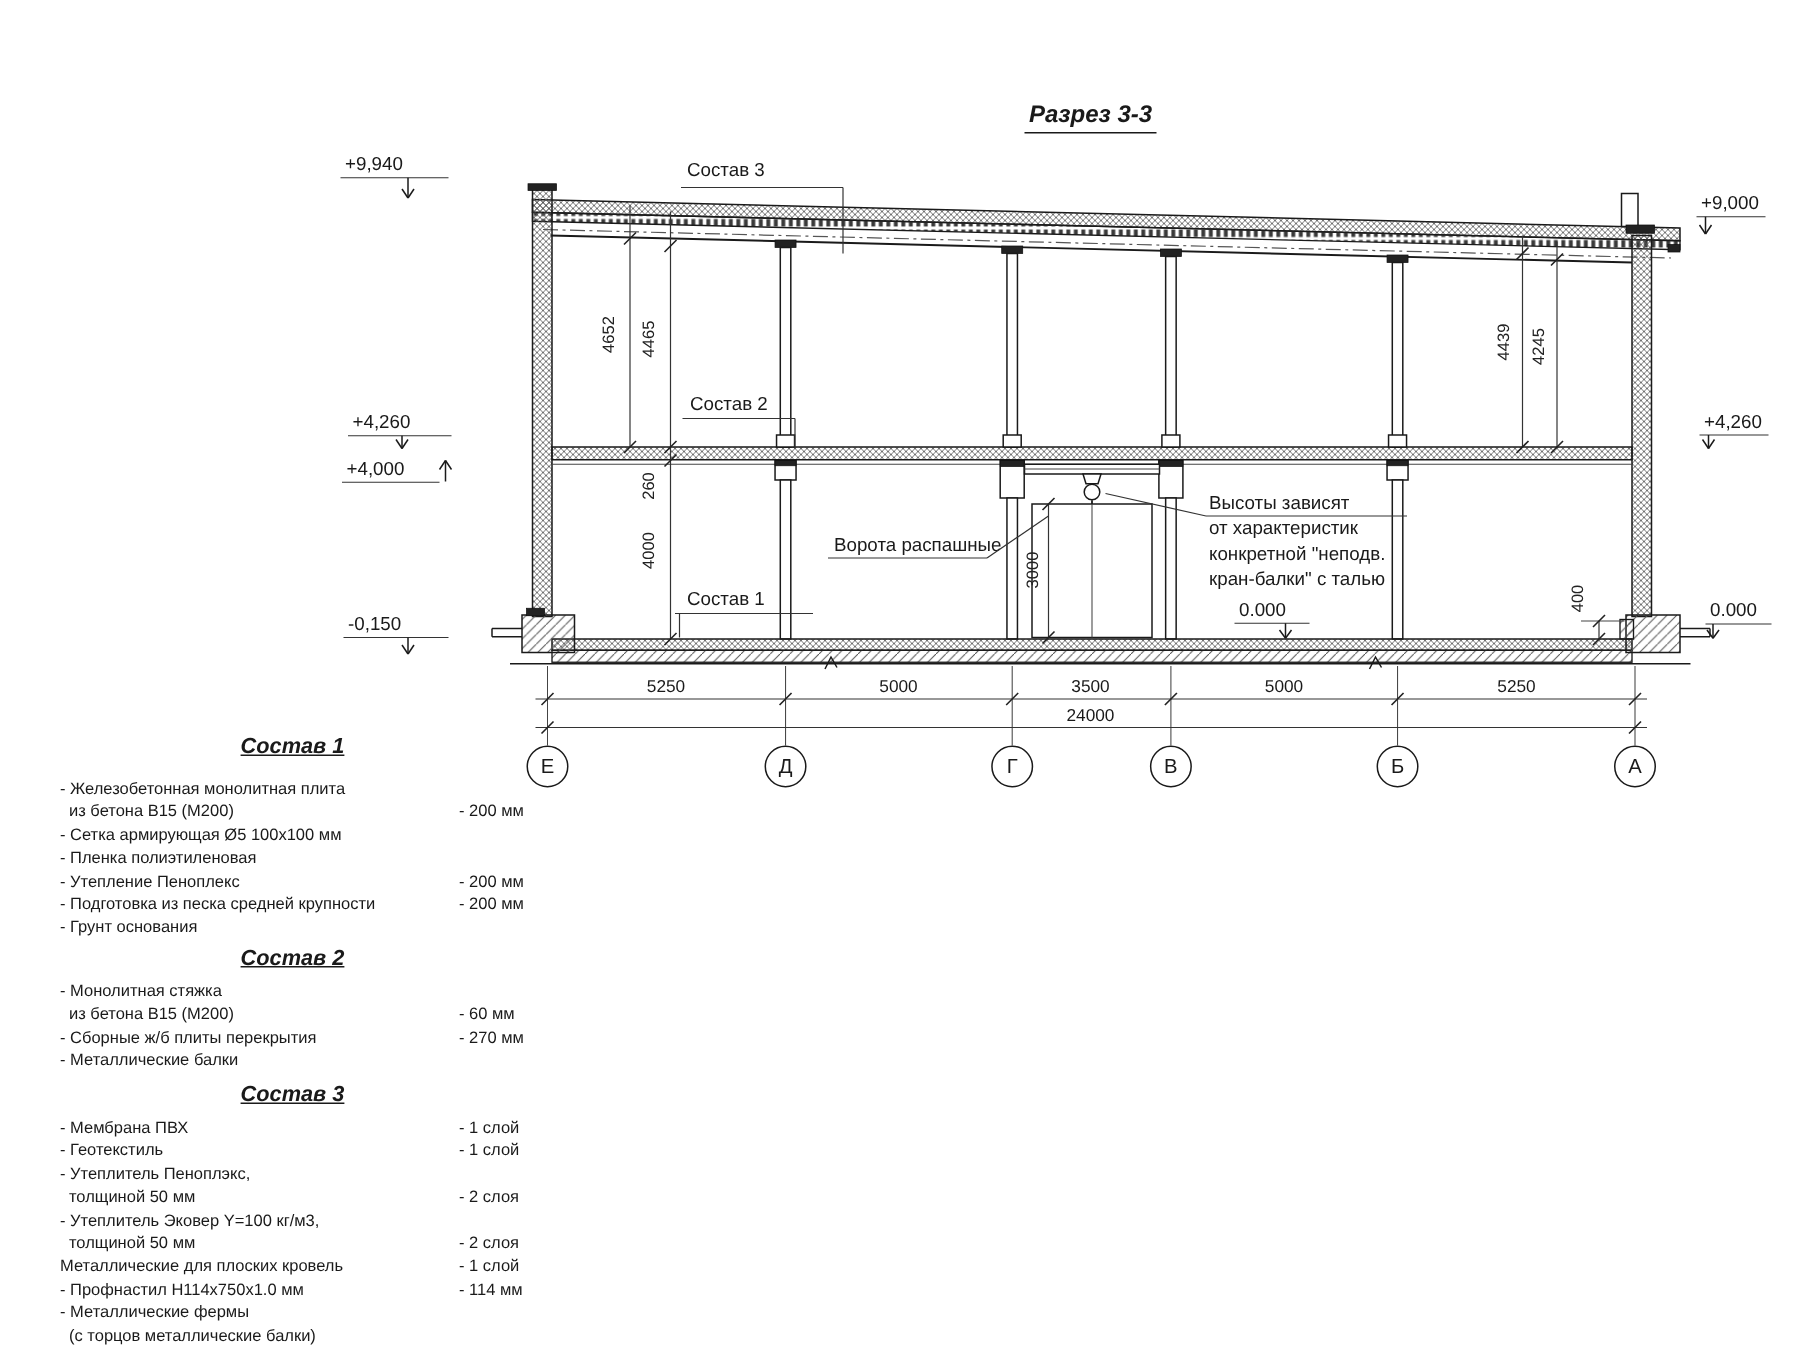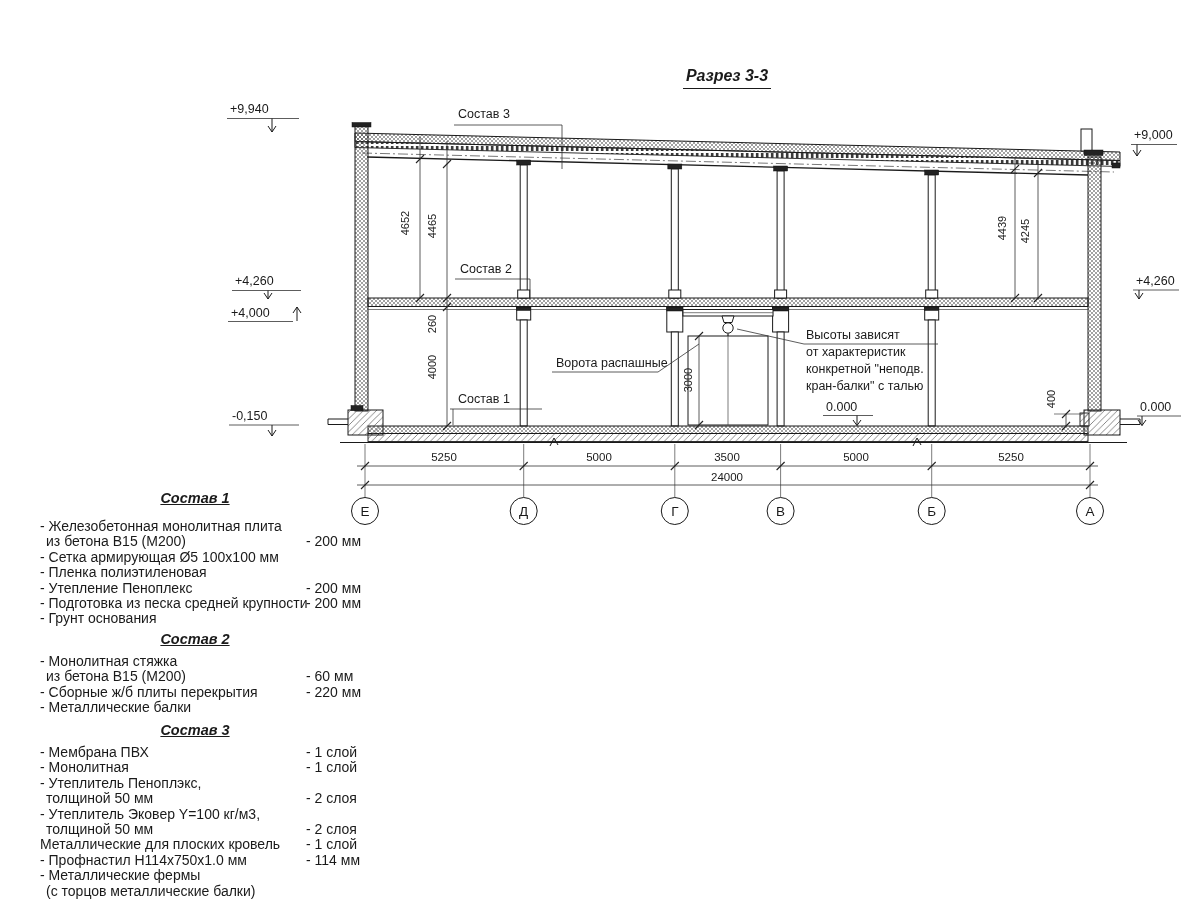--- a/index.html
+++ b/index.html
@@ -17,21 +17,21 @@
   .ln2{stroke:#1a1a1a;stroke-width:1.3;fill:none;}
   .thin{stroke:#444;stroke-width:0.7;fill:none;}
   .dim{stroke:#333;stroke-width:0.8;fill:none;}
   .tk{stroke:#222;stroke-width:1.1;}
   .dark{fill:#222;stroke:#111;stroke-width:0.5;}
   .wh{fill:#fff;stroke:#1a1a1a;stroke-width:1;}
   
   #comps{position:absolute;left:40px;top:0;width:310px;}
   .comp-title{position:absolute;width:100%;text-align:center;font-style:italic;font-size:14.5px;font-weight:bold;text-decoration:underline;}
   .comp-list{position:absolute;width:100%;}
-  .row{position:relative;height:15.4px;line-height:15.4px;font-size:14px;white-space:nowrap;}
+  .row{position:relative;height:15.4px;line-height:15.4px;font-size:11px;white-space:nowrap;}
   .row .lbl{display:inline-block;}
   .row .lbl.cont{padding-left:6px;}
   .row .val{position:absolute;left:266px;top:0;white-space:nowrap;}
 </style>
 </head>
 <body>
 
 <div id="stage">
 
 <svg width="1200" height="900" viewBox="0 0 1200 900">
@@ -357,28 +357,28 @@
     <div class="row"><span class="lbl">- Пленка полиэтиленовая</span><span class="val"></span></div>
     <div class="row"><span class="lbl">- Утепление Пеноплекс</span><span class="val">- 200 мм</span></div>
     <div class="row"><span class="lbl">- Подготовка из песка средней  крупности</span><span class="val">- 200 мм</span></div>
     <div class="row"><span class="lbl">- Грунт основания</span><span class="val"></span></div>
   </div>
 
   <div class="comp-title" style="top:598px">Состав 2</div>
   <div class="comp-list" style="top:621px">
     <div class="row"><span class="lbl">- Монолитная стяжка</span><span class="val"></span></div>
     <div class="row"><span class="lbl cont">из бетона В15 (М200)</span><span class="val">- 60 мм</span></div>
-    <div class="row"><span class="lbl">- Сборные ж/б плиты перекрытия</span><span class="val">- 220 мм</span></div>
+    <div class="row"><span class="lbl">- Сборные ж/б плиты перекрытия</span><span class="val">- 270 мм</span></div>
     <div class="row"><span class="lbl">- Металлические балки</span><span class="val"></span></div>
   </div>
 
   <div class="comp-title" style="top:689px">Состав 3</div>
   <div class="comp-list" style="top:712px">
     <div class="row"><span class="lbl">- Мембрана ПВХ</span><span class="val">- 1 слой</span></div>
-    <div class="row"><span class="lbl">- Монолитная</span><span class="val">- 1 слой</span></div>
+    <div class="row"><span class="lbl">- Геотекстиль</span><span class="val">- 1 слой</span></div>
     <div class="row"><span class="lbl">- Утеплитель Пеноплэкс,</span><span class="val"></span></div>
     <div class="row"><span class="lbl cont">толщиной 50 мм</span><span class="val">- 2 слоя</span></div>
     <div class="row"><span class="lbl">- Утеплитель Эковер Y=100 кг/м3,</span><span class="val"></span></div>
     <div class="row"><span class="lbl cont">толщиной 50 мм</span><span class="val">- 2 слоя</span></div>
     <div class="row"><span class="lbl">Металлические для плоских кровель</span><span class="val">- 1 слой</span></div>
     <div class="row"><span class="lbl">- Профнастил Н114х750х1.0 мм</span><span class="val">- 114 мм</span></div>
     <div class="row"><span class="lbl">- Металлические фермы</span><span class="val"></span></div>
     <div class="row"><span class="lbl cont">(с торцов металлические балки)</span><span class="val"></span></div>
   </div>
 

